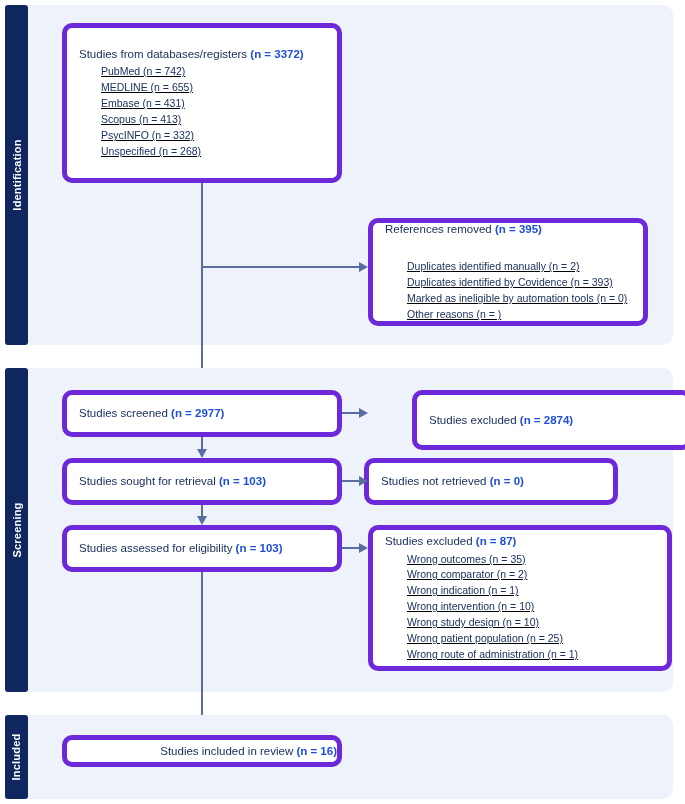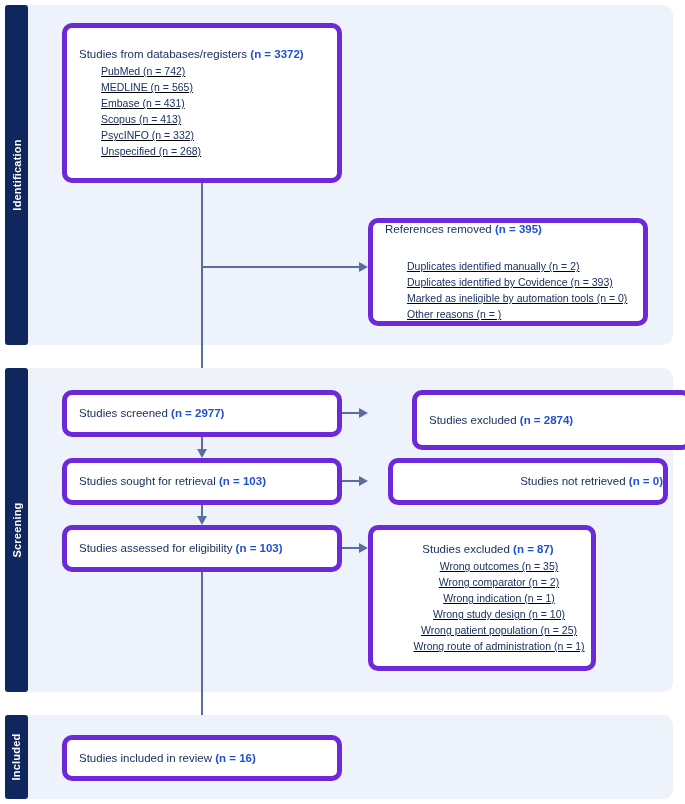--- a/index.html
+++ b/index.html
@@ -99,21 +99,21 @@
   <div class="stage-strip" style="left:5px;top:5px;width:23px;height:340px;">
     <span>Identification</span>
   </div>
 
   <div class="box" style="left:62px;top:23px;width:280px;height:160px;">
     <div class="headline">
       <span>Studies from databases/registers </span><b>(n = 3372)</b>
     </div>
     <ul class="sublist">
       <li>PubMed (n = 742)</li>
-      <li>MEDLINE (n = 565)</li>
+      <li>MEDLINE (n = 655)</li>
       <li>Embase (n = 431)</li>
       <li>Scopus (n = 413)</li>
       <li>PsycINFO (n = 332)</li>
       <li>Unspecified (n = 268)</li>
     </ul>
   </div>
 
   <div class="box" style="left:368px;top:218px;width:280px;height:108px;gap:20px;">
     <div class="headline">
       <span>References removed </span><b>(n = 395)</b>
@@ -152,65 +152,66 @@
 
   <div class="hline" style="left:342px;top:412px;width:17px;"></div>
   <div class="arrow-right" style="left:359px;top:408px;"></div>
 
   <div class="box" style="left:62px;top:458px;width:280px;height:47px;">
     <div class="headline">
       <span>Studies sought for retrieval </span><b>(n = 103)</b>
     </div>
   </div>
 
-  <div class="box" style="left:388px;top:458px;width:280px;height:47px;align-items:flex-end;">
+  <div class="box" style="left:364px;top:458px;width:254px;height:47px;">
     <div class="headline">
       <span>Studies not retrieved </span><b>(n = 0)</b>
     </div>
   </div>
 
   <div class="vline" style="left:201px;top:437px;height:12px;"></div>
   <div class="arrow-down" style="left:197px;top:449px;"></div>
 
   <div class="hline" style="left:342px;top:480px;width:17px;"></div>
   <div class="arrow-right" style="left:359px;top:476px;"></div>
 
   <div class="box" style="left:62px;top:525px;width:280px;height:47px;">
     <div class="headline">
       <span>Studies assessed for eligibility </span><b>(n = 103)</b>
     </div>
   </div>
 
-  <div class="box" style="left:368px;top:525px;width:228px;height:146px;text-align:center;">
+  <div class="box" style="left:368px;top:525px;width:304px;height:146px;">
     <div class="headline">
       <span>Studies excluded </span><b>(n = 87)</b>
     </div>
     <ul class="sublist">
       <li>Wrong outcomes (n = 35)</li>
       <li>Wrong comparator (n = 2)</li>
       <li>Wrong indication (n = 1)</li>
+      <li>Wrong intervention (n = 10)</li>
       <li>Wrong study design (n = 10)</li>
       <li>Wrong patient population (n = 25)</li>
       <li>Wrong route of administration (n = 1)</li>
     </ul>
   </div>
 
   <div class="vline" style="left:201px;top:505px;height:11px;"></div>
   <div class="arrow-down" style="left:197px;top:516px;"></div>
 
   <div class="hline" style="left:342px;top:547px;width:17px;"></div>
   <div class="arrow-right" style="left:359px;top:543px;"></div>
 
   <div class="vline" style="left:201px;top:572px;height:161px;"></div>
   <div class="arrow-down" style="left:197px;top:725px;"></div>
 
   <div class="band" style="left:5px;top:715px;width:668px;height:84px;"></div>
   <div class="stage-strip" style="left:5px;top:715px;width:23px;height:84px;">
     <span>Included</span>
   </div>
 
-  <div class="box" style="left:62px;top:735px;width:280px;height:46px;">
+  <div class="box" style="left:62px;top:735px;width:280px;height:32px;text-align:right;">
     <div class="headline">
       <span>Studies included in review </span><b>(n = 16)</b>
     </div>
   </div>
 
 </div>
 
 </body></html>

